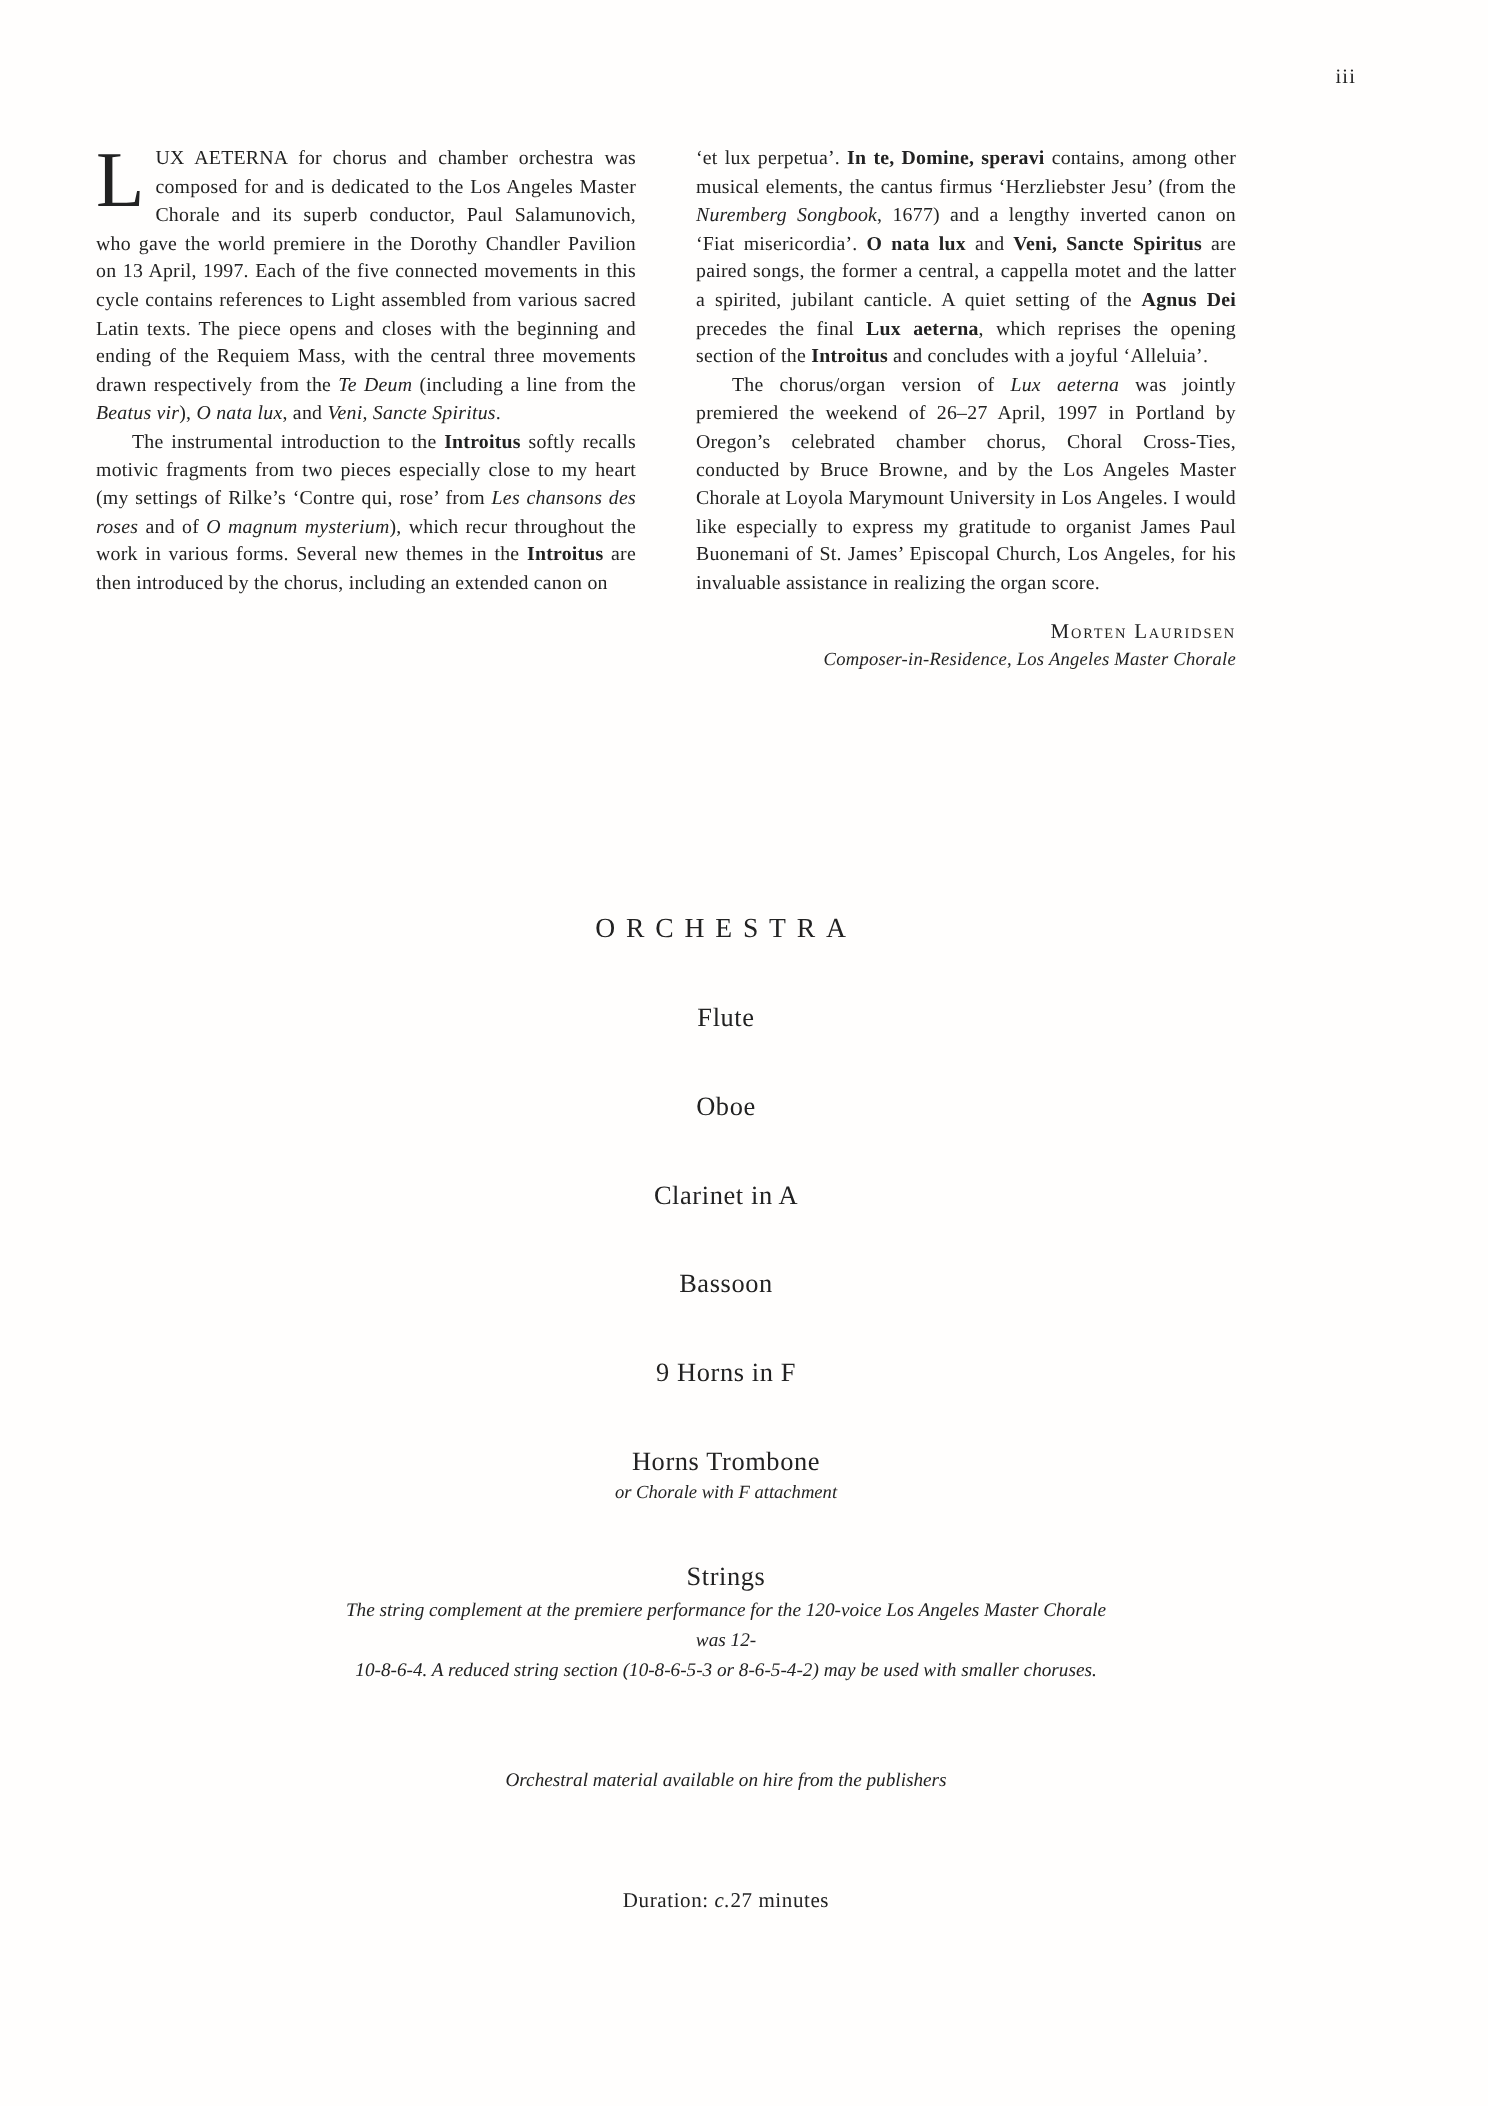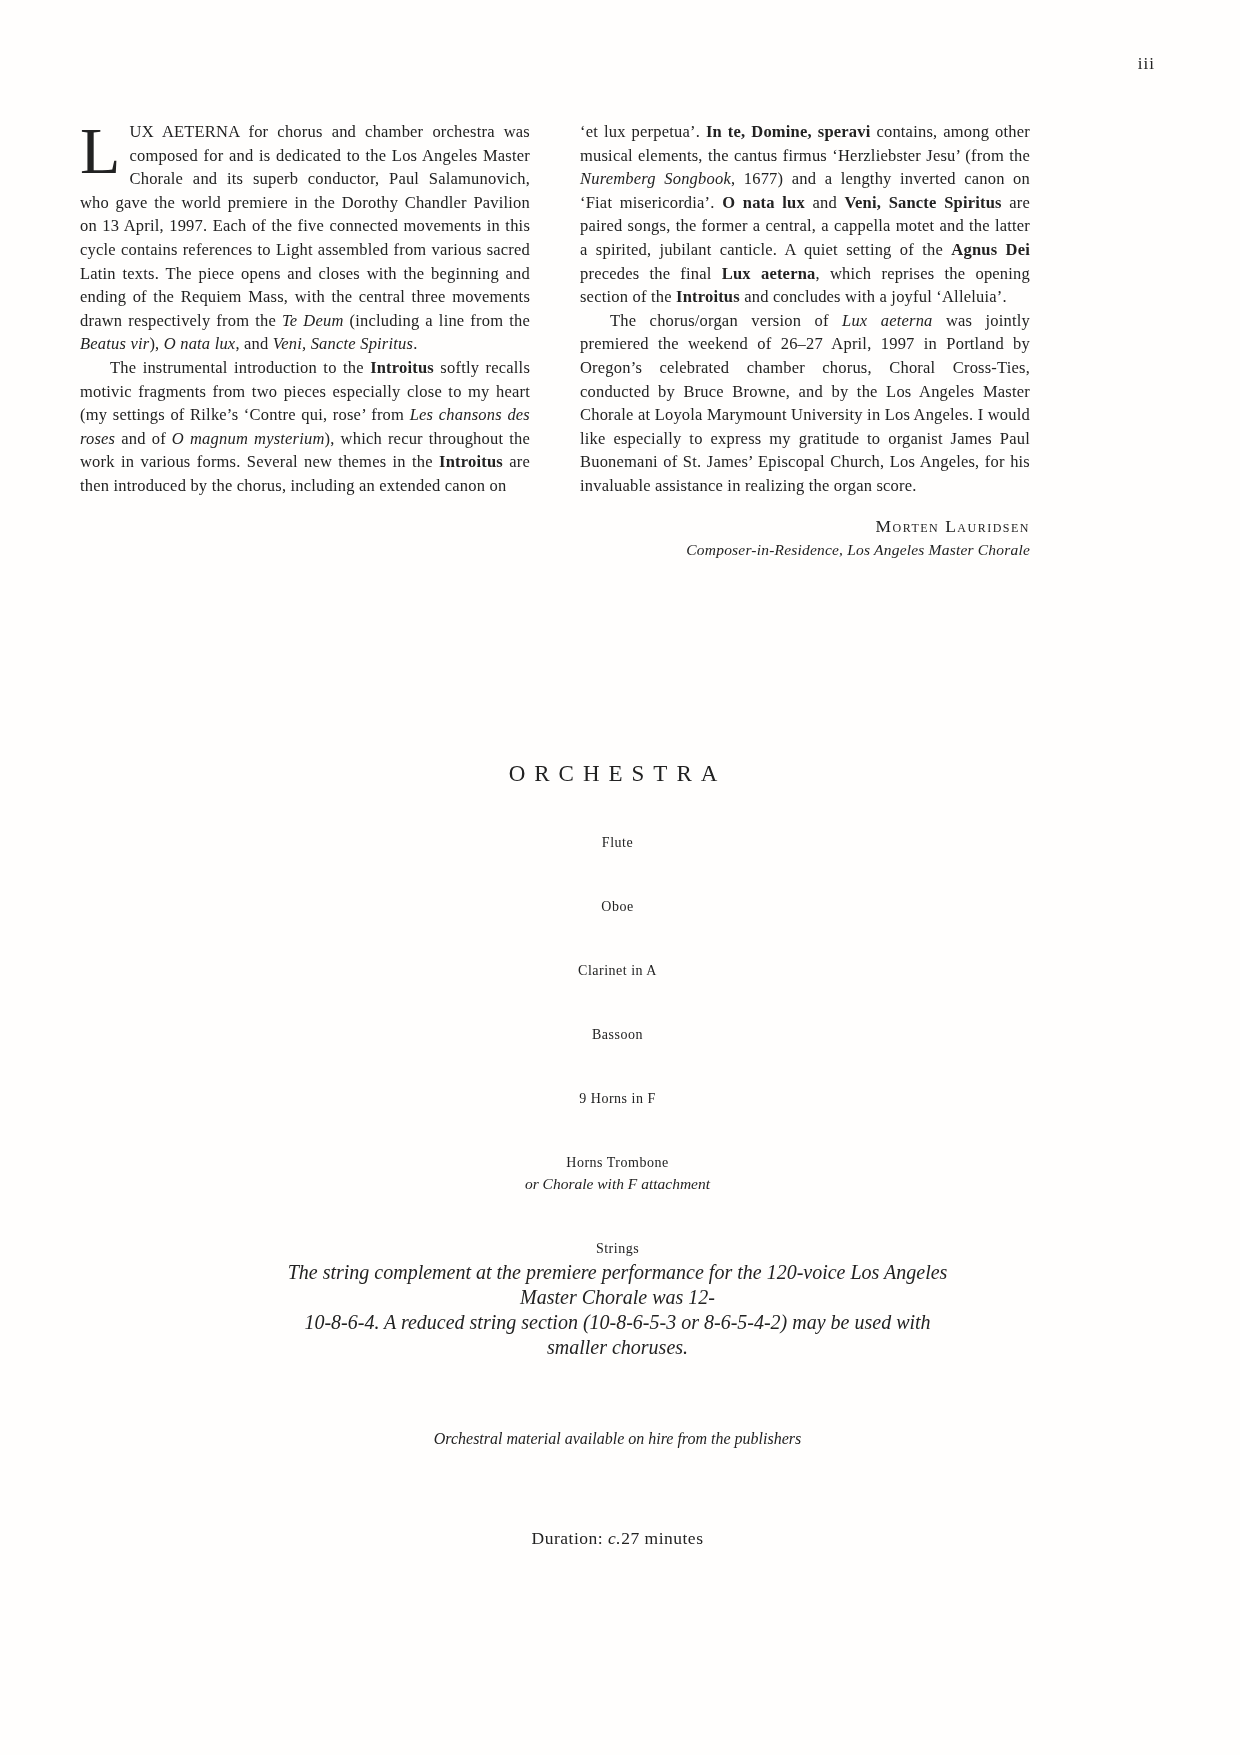--- a/index.html
+++ b/index.html
@@ -3,21 +3,21 @@
 <meta charset="utf-8">
 <style>
   html, body { margin:0; padding:0; background:#ffffff; }
   .page {
     position:relative;
     width:1240px; height:1755px;
     background:#fffefd;
     color:#222222;
     font-family:"Liberation Serif", "DejaVu Serif", serif;
     box-sizing:border-box;
-    padding:0 85px 0 80px;
+    padding:0 110px 0 80px;
     overflow:hidden;
   }
   .pagenum {
     text-align:right;
     padding-top:54px;
     font-size:17px;
     letter-spacing:1px;
   }
   .page-title {
     text-align:center;
@@ -46,25 +46,25 @@
   }
   .b { font-weight:bold; }
   .i { font-style:italic;margin-top:27px; }
   .signature { text-align:right; margin-top:16px; line-height:1.45; }
   .sig-name { font-variant:small-caps; letter-spacing:1.5px; font-size:17.5px; }
   .sig-role { font-style:italic; font-size:15.5px; }
   .orchestra { text-align:center; margin-top:200px; }
   .orch-title { font-size:23px; font-weight:normal; letter-spacing:9px; margin:0; }
   .instruments { margin-top:14px; }
   .instrument { margin-top:20px; }
-  .instr-name { font-size:14px; letter-spacing:0.5px;margin-top:48px; }
+  .instr-name { font-size:22px; letter-spacing:0.5px;margin-top:48px; }
   .instr-note { font-style:italic; font-size:15.5px; margin-top:4px; }
   .strings-note {
     font-style:italic;
-    font-size:20px;
+    font-size:16px;
     line-height:25px;
     max-width:660px;
     margin:3px auto 0;
     white-space:pre-line;
     text-align:center;
   }
   .hire-note {
     font-style:italic;
     font-size:16px;
     text-align:center;

